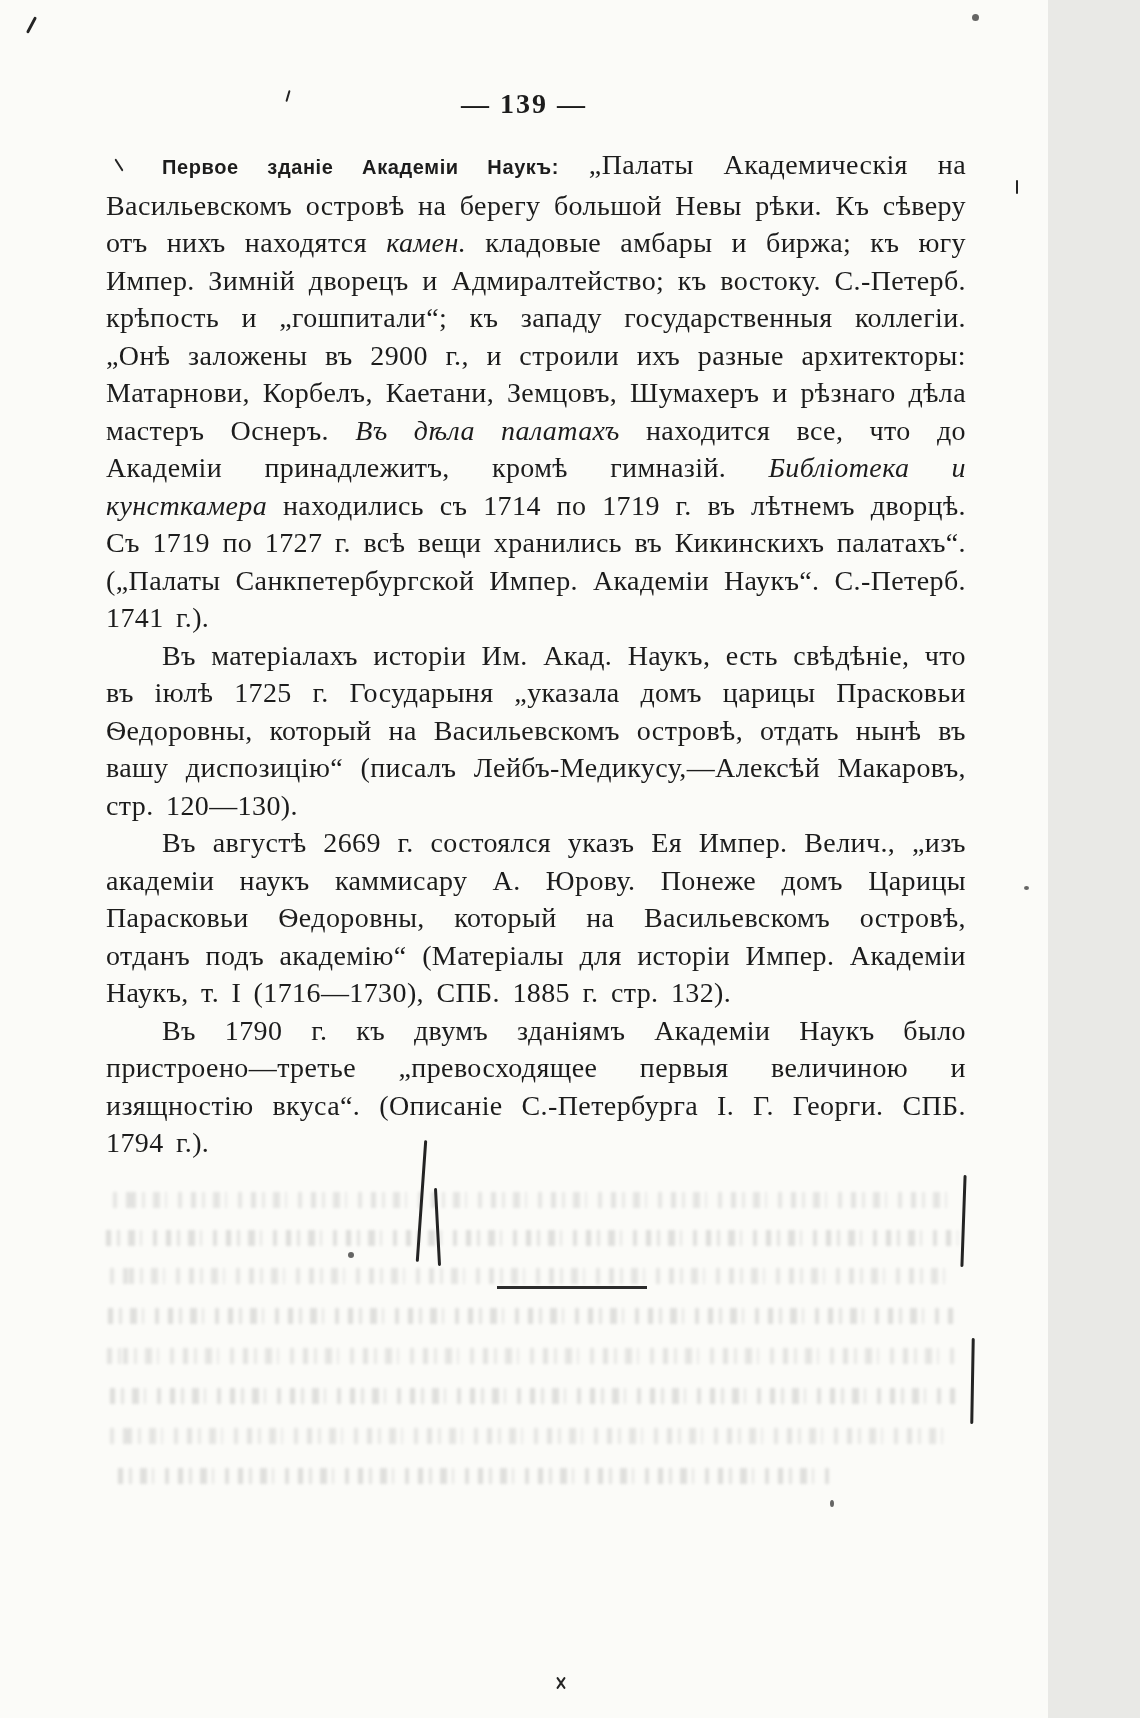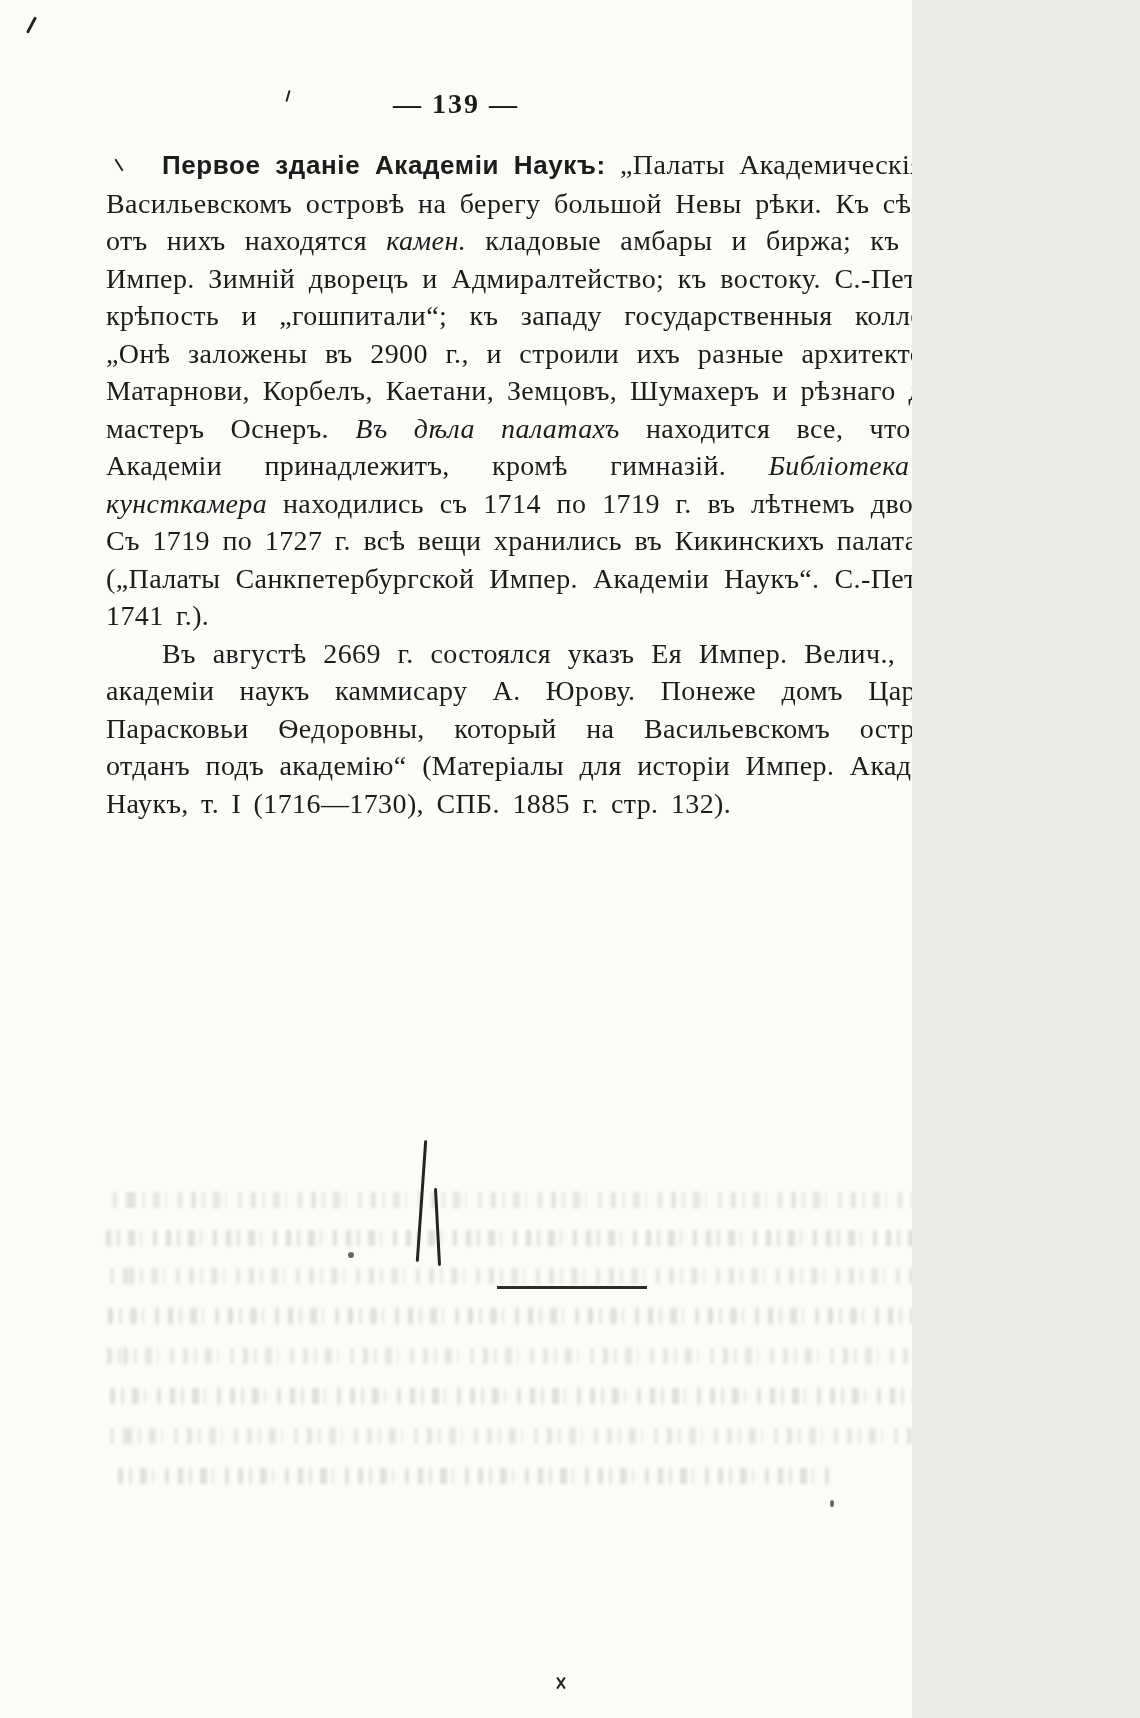--- a/index.html
+++ b/index.html
@@ -3,21 +3,21 @@
 <meta charset="utf-8">
 <style>
   html, body { margin: 0; padding: 0; }
   body {
     width: 1140px; height: 1718px;
     background: #e9e9e6;
     font-family: "Liberation Serif", "DejaVu Serif", serif;
   }
   .page {
     position: relative;
-    width: 912px; height: 1718px;
+    width: 1048px; height: 1718px;
     background: #fbfbf8;
     overflow: hidden;
     color: #1c1c1c;
   }
   .page-number {
     position: absolute;
     top: 88px; left: 0; right: 0;
     text-align: center;
     font-size: 28px;
     font-weight: 700;
@@ -30,21 +30,21 @@
     font-size: 28px;
     line-height: 37.5px;
     text-align: justify;
     word-spacing: 5px;
     letter-spacing: 0.4px;
   }
   .text-block p { margin: 0; text-indent: 56px; }
   .lead {
     font-family: "Liberation Sans", "DejaVu Sans", sans-serif;
     font-weight: 700;
-    font-size: 26px;
+    font-size: 20px;
     letter-spacing: 0.6px;
   }
   .it { font-style: italic; margin-top: 13px; }
 
   .divider {
     position: absolute;
     top: 1286px; left: 497px;
     width: 150px; height: 3px;
     background: #2b2b2b;
   }
@@ -89,21 +89,23 @@
     <p>
       <span class="lead">Первое зданіе Академіи Наукъ:</span>
       <span>„Палаты Академическія на Васильевскомъ островѣ на берегу большой Невы рѣки. Къ сѣверу отъ нихъ находятся</span>
       <span class="it">камен.</span>
       <span>кладовые амбары и биржа; къ югу Импер. Зимній дворецъ и Адмиралтейство; къ востоку. С.-Петерб. крѣпость и „гошпитали“; къ западу государственныя коллегіи. „Онѣ заложены въ 2900 г., и строили ихъ разные архитекторы: Матарнови, Корбелъ, Каетани, Земцовъ, Шумахеръ и рѣзнаго дѣла мастеръ Оснеръ.</span>
       <span class="it">Въ дѣла палатахъ</span>
       <span>находится все, что до Академіи принадлежитъ, кромѣ гимназій.</span>
       <span class="it">Библіотека и кунсткамера</span>
       <span>находились съ 1714 по 1719 г. въ лѣтнемъ дворцѣ. Съ 1719 по 1727 г. всѣ вещи хранились въ Кикинскихъ палатахъ“. („Палаты Санкпетербургской Импер. Академіи Наукъ“. С.-Петерб. 1741 г.).</span>
     </p>
+    <p>Въ матеріалахъ исторіи Им. Акад. Наукъ, есть свѣдѣніе, что въ іюлѣ 1725 г. Государыня „указала домъ царицы Прасковьи Ѳедоровны, который на Васильевскомъ островѣ, отдать нынѣ въ вашу диспозицію“ (писалъ Лейбъ-Медикусу,—Алексѣй Макаровъ, стр. 120—130).</p>
     <p>Въ августѣ 2669 г. состоялся указъ Ея Импер. Велич., „изъ академіи наукъ каммисару А. Юрову. Понеже домъ Царицы Парасковьи Ѳедоровны, который на Васильевскомъ островѣ, отданъ подъ академію“ (Матеріалы для исторіи Импер. Академіи Наукъ, т. I (1716—1730), СПБ. 1885 г. стр. 132).</p>
+    <p>Въ 1790 г. къ двумъ зданіямъ Академіи Наукъ было пристроено—третье „превосходящее первыя величиною и изящностію вкуса“. (Описаніе С.-Петербурга І. Г. Георги. СПБ. 1794 г.).</p>
   </div>
 
   <div class="divider"></div>
 
   <div class="bleed" style="left:112px; top:1192px; width:845px;"></div>
   <div class="bleed" style="left:106px; top:1230px; width:852px;"></div>
   <div class="bleed" style="left:110px; top:1268px; width:846px;"></div>
   <div class="bleed" style="left:108px; top:1308px; width:850px;"></div>
   <div class="bleed" style="left:104px; top:1348px; width:856px;"></div>
   <div class="bleed" style="left:110px; top:1388px; width:848px;"></div>

